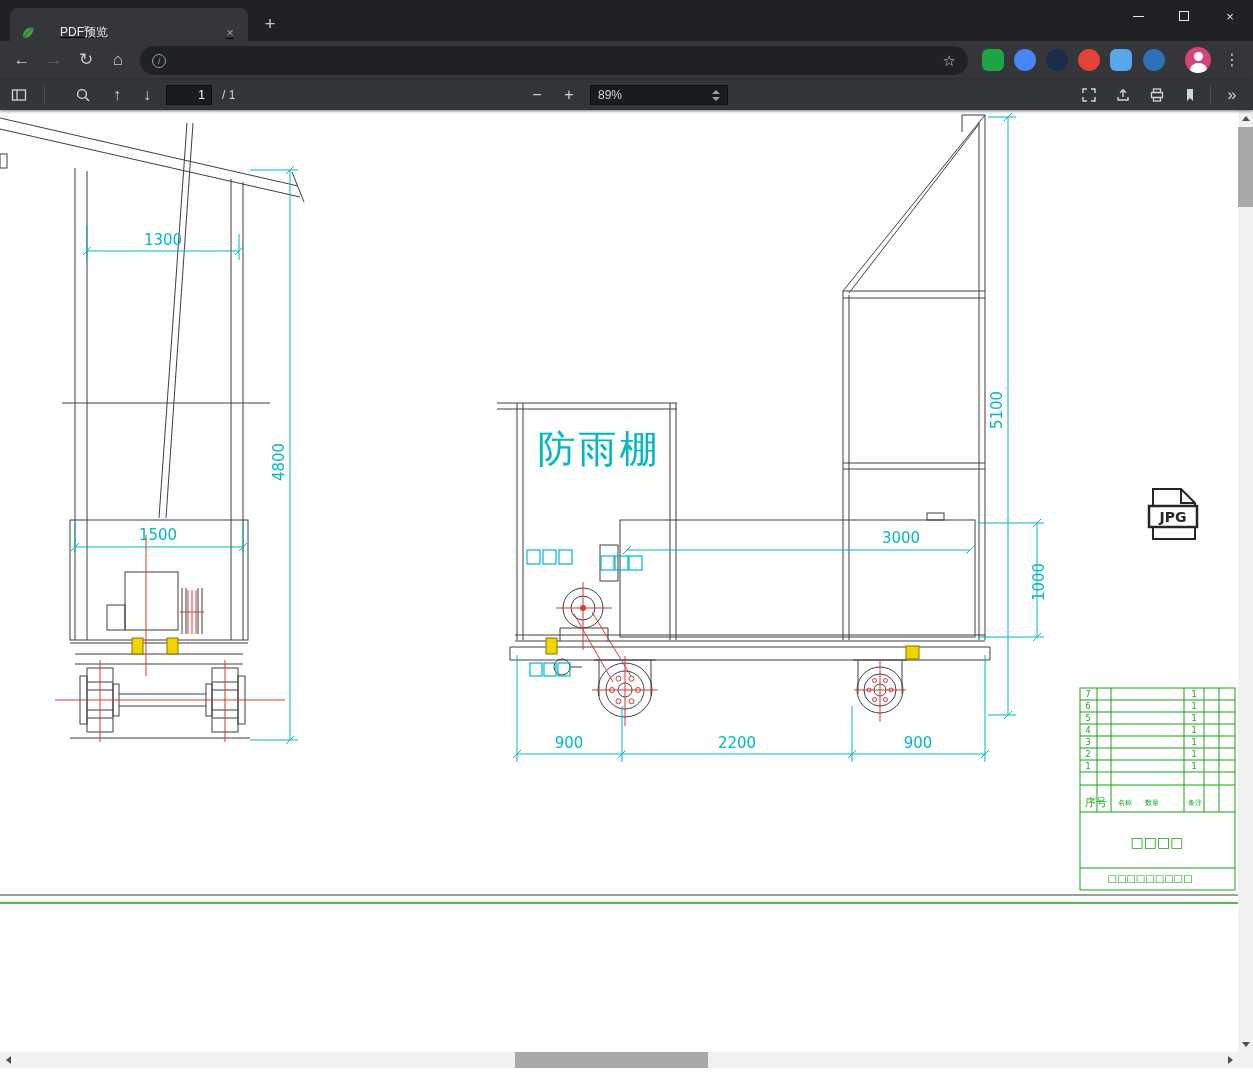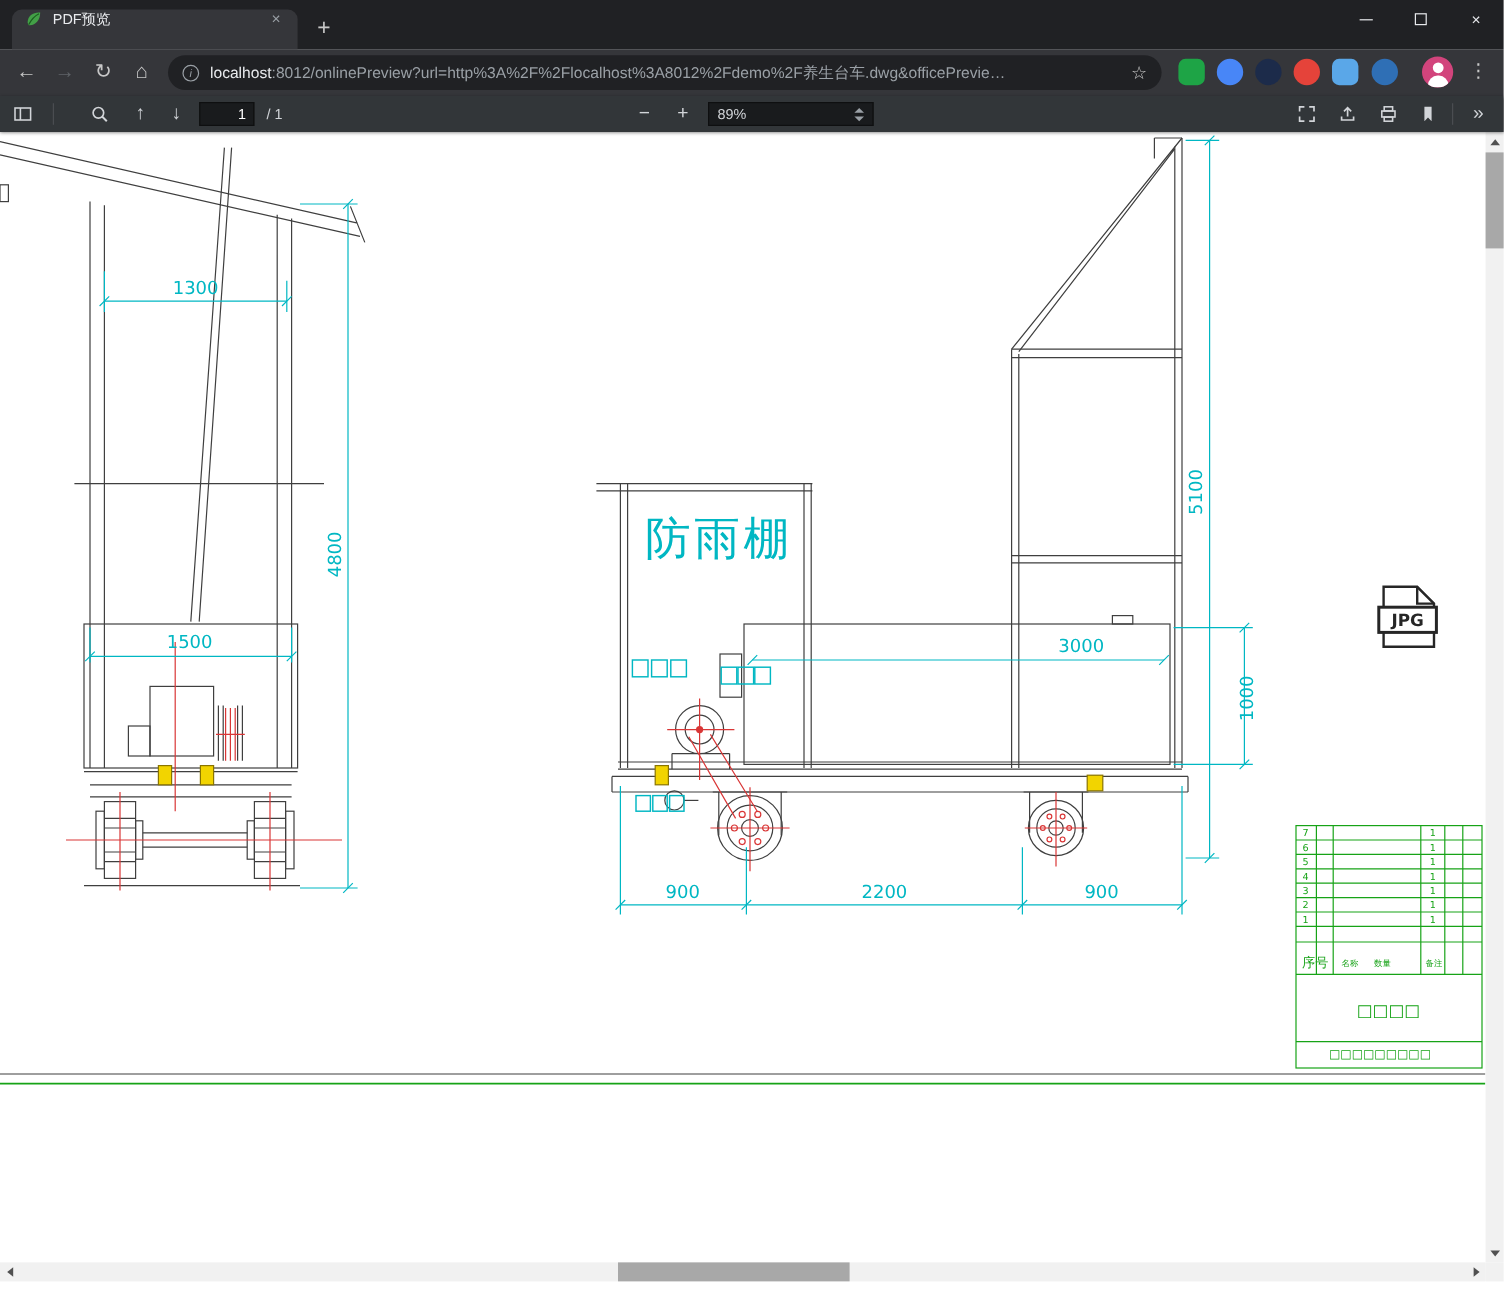--- a/index.html
+++ b/index.html
@@ -1,21 +1,21 @@
 <!DOCTYPE html>
 <html><head>
 <meta charset="utf-8">
 <style>
   *{margin:0;padding:0;box-sizing:border-box;}
   html,body{width:1253px;height:1079px;overflow:hidden;background:#fff;
     font-family:"Liberation Sans","DejaVu Sans",sans-serif;}
   
   .titlebar{position:absolute;left:0;top:0;width:1253px;height:41px;background:#202124;}
   .tab{position:absolute;left:10px;top:8px;width:238px;height:33px;background:#35363a;
-    border-radius:8px 8px 0 0;display:flex;align-items:flex-start;padding:0 10px;gap:8px;}
+    border-radius:8px 8px 0 0;display:flex;align-items:flex-end;padding:0 10px;gap:24px;text-decoration:underline;}
   .favicon{width:16px;height:16px;flex:0 0 auto;}
   .tab-title{color:#e8eaed;font-size:12px;flex:1;white-space:nowrap;overflow:hidden;}
   .tab-close{color:#9aa0a6;font-size:13px;width:16px;height:16px;line-height:16px;text-align:center;border-radius:50%;}
   .newtab{position:absolute;left:257px;top:11px;width:26px;height:26px;color:#c7c7c7;
     font-size:19px;line-height:26px;text-align:center;}
   .wincontrols{position:absolute;right:0;top:0;height:32px;display:flex;}
   .wc{width:46px;height:32px;display:flex;align-items:center;justify-content:center;color:#e8eaed;font-size:13px;}
   .wc-min{width:11px;height:0;border-top:1px solid #e8eaed;display:block;}
   .wc-max{width:10px;height:10px;border:1px solid #e8eaed;display:block;}
   
@@ -118,21 +118,20 @@
     </div>
   </div>
 
   <div class="navbar">
     <span class="navicon ni-back">←</span>
     <span class="navicon ni-fwd">→</span>
     <span class="navicon ni-reload">↻</span>
     <span class="navicon ni-home">⌂</span>
     <div class="urlbar">
       <span class="info-icon">i</span>
-      <span class="url-text"><b>localhost</b><span>:8012/onlinePreview?url=http%3A%2F%2Flocalhost%3A8012%2Fdemo%2F养生台车.dwg&amp;officePrevie…</span></span>
       <span class="star">☆</span>
     </div>
     <span class="ext e1"></span>
     <span class="ext e2"></span>
     <span class="ext e3"></span>
     <span class="ext e4"></span>
     <span class="ext e5"></span>
     <span class="ext e6"></span>
     <span class="avatar"></span>
     <span class="kebab">⋮</span>

